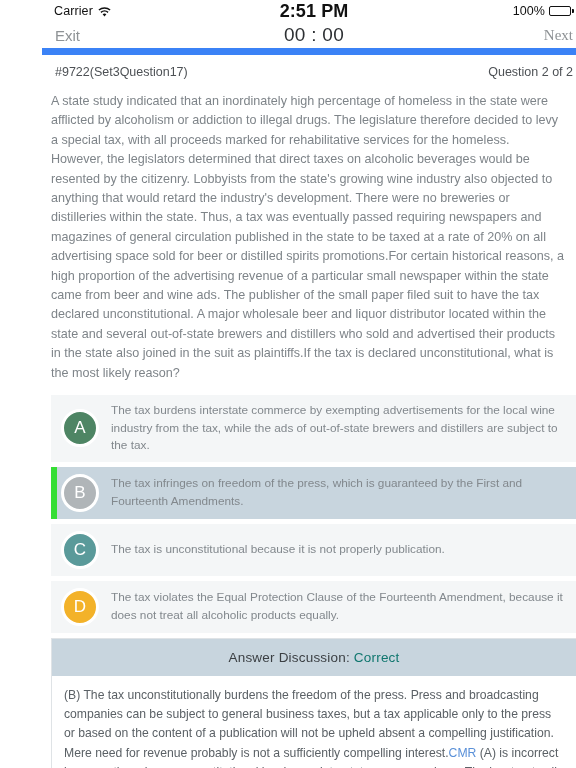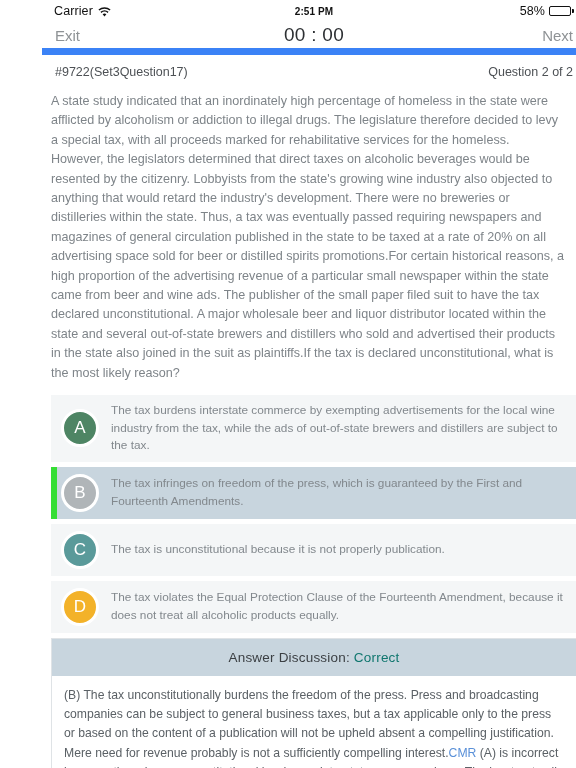--- a/index.html
+++ b/index.html
@@ -27,21 +27,21 @@
     flex: 0 0 22px;
     display: flex;
     align-items: center;
     padding: 0 12px;
     font-size: 12.5px;
     color: #111;
     background: #ffffff;
     letter-spacing: 0.1px;
   }
   .sb-left { display: flex; align-items: center; gap: 5px; flex: 1 1 0; }
-  .sb-center { flex: 0 0 auto; font-weight: bold; font-size: 10px; }
+  .sb-center { flex: 0 0 auto; font-weight: bold; font-size: 18px; }
   .sb-right { display: flex; align-items: center; justify-content: flex-end; gap: 4px; flex: 1 1 0; }
   .wifi-icon { display: inline-block; width: 13px; height: 11px; position: relative; top: 1px; }
   .battery { display: inline-flex; align-items: center; }
   .battery-body {
     width: 22px; height: 10px;
     border: 1px solid #111;
     border-radius: 2px;
     padding: 1px;
   }
   .battery-fill { width: 100%; height: 100%; background: #111; border-radius: 1px; }
@@ -56,21 +56,21 @@
     padding: 0 13px;
     background: #ffffff;
     border-bottom: 7px solid #3b82f6;
   }
   .nav-exit, .nav-next {
     flex: 1 1 0;
     font-size: 15px;
     color: #8e9295;
     cursor: pointer;
   }
-  .nav-next { text-align: right; }
+  .nav-next { text-align: right; font-family: Liberation Serif, serif; }
   .nav-timer {
     flex: 0 0 auto;
     font-size: 19px;
     color: #2d3033;
     letter-spacing: 0.3px;
   }
 
   
   .qmeta {
     height: 33px;
@@ -175,21 +175,21 @@
       <span class="wifi-icon">
         <svg width="13" height="11" viewBox="0 0 13 11">
           <path d="M6.5 9.6 L4.6 7.3 A3.1 3.1 0 0 1 8.4 7.3 Z" fill="#111"></path>
           <path d="M2.9 5.4 A5.6 5.6 0 0 1 10.1 5.4" stroke="#111" stroke-width="1.4" fill="none"></path>
           <path d="M0.9 3.0 A8.6 8.6 0 0 1 12.1 3.0" stroke="#111" stroke-width="1.4" fill="none"></path>
         </svg>
       </span>
     </div>
     <div class="sb-center">2:51 PM</div>
     <div class="sb-right">
-      <span>58%</span>
+      <span>100%</span>
       <span class="battery">
         <span class="battery-body"><span class="battery-fill"></span></span>
         <span class="battery-cap"></span>
       </span>
     </div>
   </div>
 
   <div class="navbar">
     <div class="nav-exit">Exit</div>
     <div class="nav-timer">00 : 00</div>

